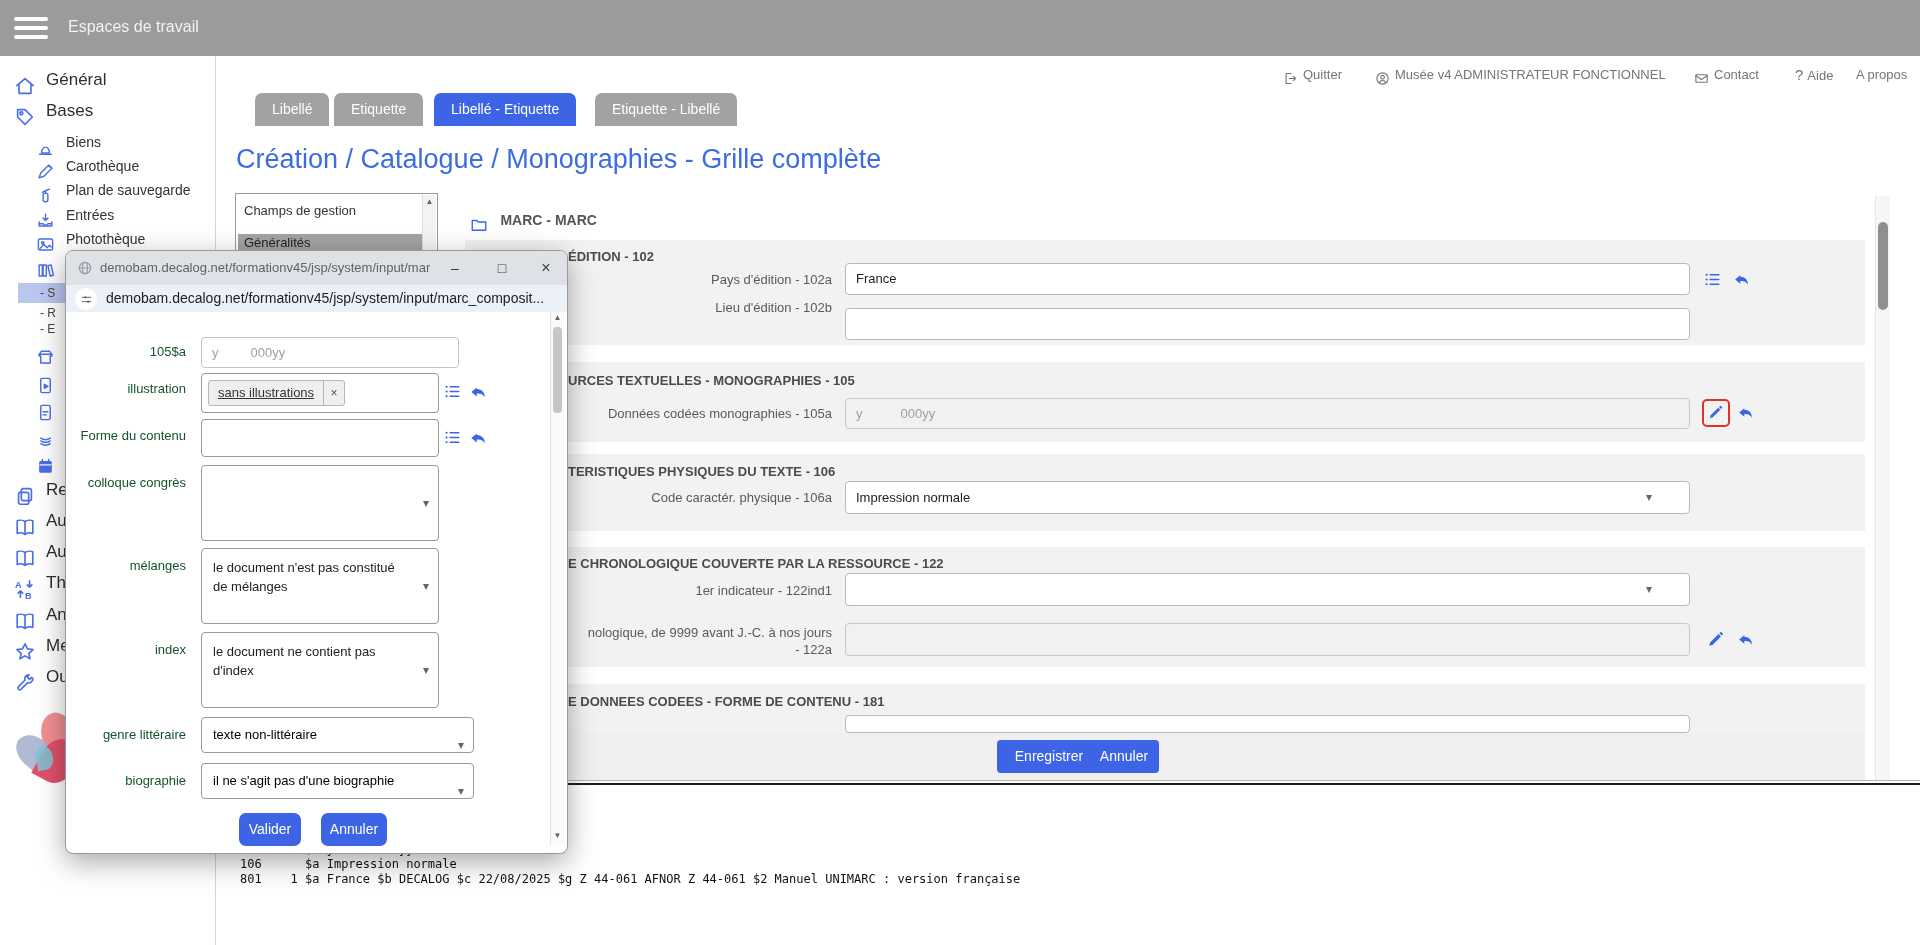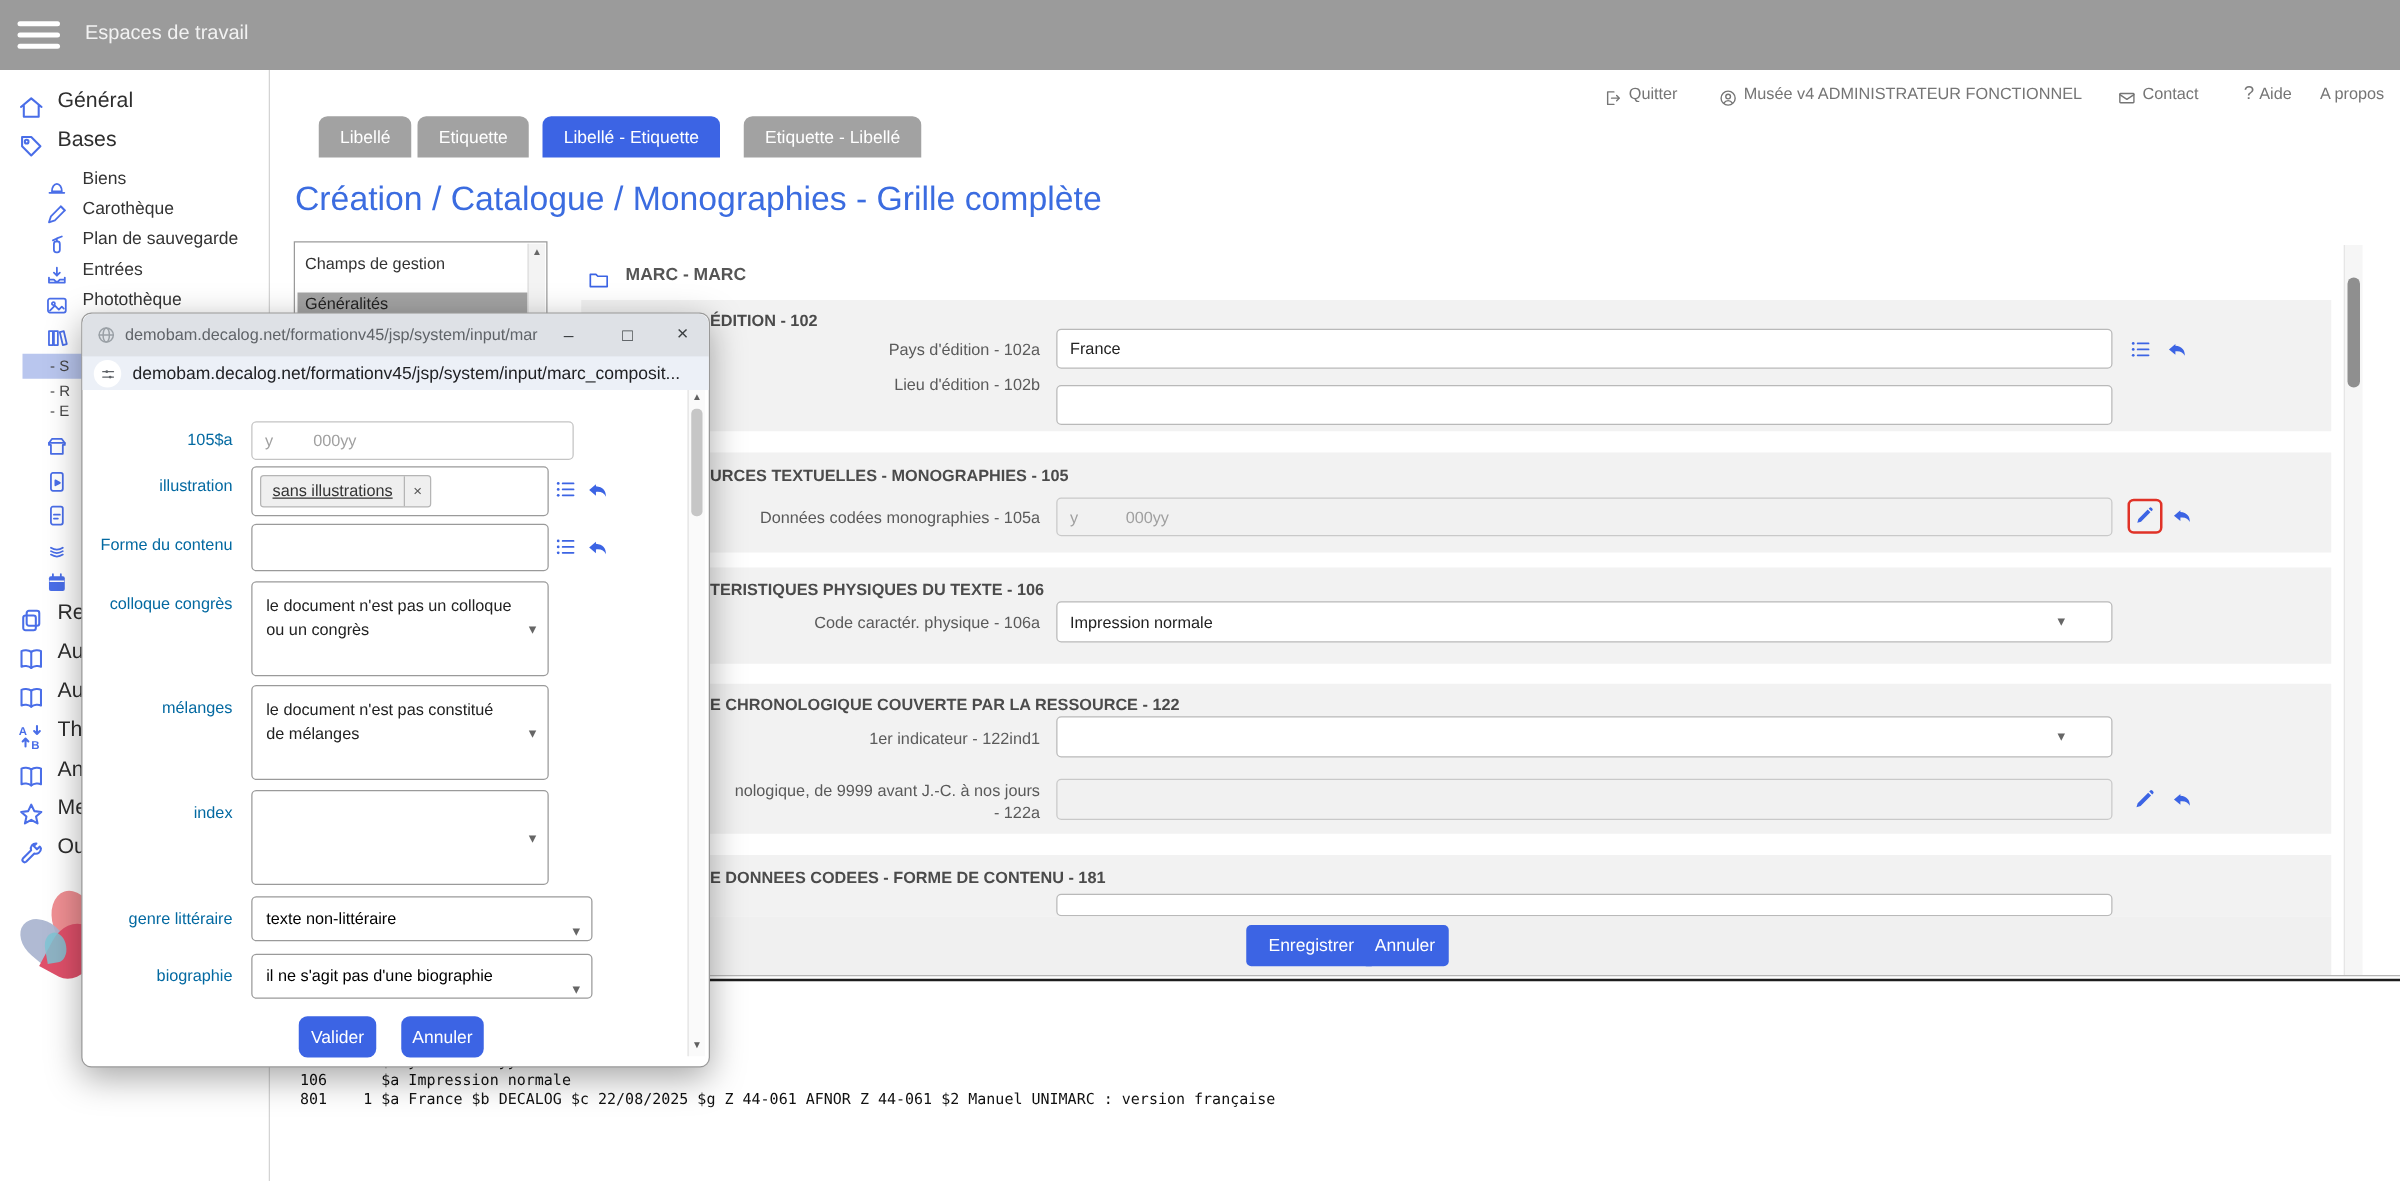--- a/index.html
+++ b/index.html
@@ -72,21 +72,21 @@
   
   #popup{left:65px;top:250px;width:501px;height:602px;background:#fff;border:1px solid #999;
      border-radius:8px;box-shadow:0 8px 28px rgba(0,0,0,.35);z-index:50;}
   #popup-titlebar{left:0;top:0;width:100%;height:34px;background:#dee1e6;border-radius:8px 8px 0 0;border-bottom:1px solid #cdd1d6;}
   #popup-title{left:34px;top:9px;font-size:13px;color:#5f6368;white-space:nowrap;max-width:330px;overflow:hidden;}
   .winctl{top:5px;width:24px;height:24px;line-height:24px;text-align:center;color:#3c4043;font-size:14px;cursor:pointer;}
   #popup-urlbar{left:0;top:34px;width:100%;height:27px;background:#ecf0f7;}
   #popup-urlicon{left:9px;top:37px;width:22px;height:22px;background:#fff;border-radius:50%;}
   #popup-urlicon .svgicon{width:13px;height:13px;margin:4.5px;color:#5f6368;}
   #popup-url{left:40px;top:39px;font-size:14px;color:#202124;white-space:nowrap;}
-  .plabel{font-size:13px;color:#0369a1;text-align:right;white-space:nowrap;width:114px;left:6px;}
+  .plabel{font-size:13px;color:#14532d;text-align:right;white-space:nowrap;width:114px;left:6px;}
   .pinput{left:135px;width:236px;background:#fff;border:1px solid #9a9a9a;border-radius:4px;}
   .pselect-text{font-size:13px;color:#222;line-height:19px;padding:9px 24px 0 11px;}
   .chip{display:inline-flex;margin:6px 0 0 6px;border:1px solid #b5b5b5;border-radius:3px;background:#efefef;
      font-size:13px;color:#333;height:24px;line-height:24px;}
   .chip .chip-label{padding:0 9px;text-decoration:underline;}
   .chip .chip-x{border-left:1px solid #b5b5b5;width:20px;text-align:center;cursor:pointer;color:#555;font-size:12px;}
   #popup-scroll{left:484px;top:61px;width:13px;height:533px;background:#fafafa;border-left:1px solid #e2e2e2;}
   #popup-scroll .arr{position:absolute;left:0;width:13px;height:13px;text-align:center;font-size:8px;color:#5f5f5f;cursor:pointer;}
   #popup-scroll .thumb{position:absolute;left:1.5px;top:15px;width:9px;height:86px;background:#c6c6c6;border-radius:4px;cursor:pointer;}
 
@@ -415,32 +415,32 @@
       </svg>
     </span>
   <span class="abs svgicon rowicon" style="left:402px;top:177px;width:20px;height:20px;">
       <svg viewBox="0 0 24 24">
         <path d="M10.5 6.5 4 12l6.5 5.5v-3.6c4.8-.6 8 1.2 9.5 4.6.4-5.6-2.8-9.5-9.5-10.1z" fill="currentColor"></path>
       </svg>
     </span>
 
   <div class="abs plabel" style="top:224px;">colloque congrès</div>
   <div class="abs pinput" style="top:214px;height:74px;cursor:pointer;">
-    <div class="pselect-text"><span>le document n'est pas un colloque</span><br><span>ou un congrès</span></div>
     <span class="caret" style="right:9px;top:30px;">▾</span>
   </div>
 
   <div class="abs plabel" style="top:307px;">mélanges</div>
   <div class="abs pinput" style="top:297px;height:74px;cursor:pointer;">
     <div class="pselect-text"><span>le document n'est pas constitué</span><br><span>de mélanges</span></div>
     <span class="caret" style="right:9px;top:30px;">▾</span>
   </div>
 
   <div class="abs plabel" style="top:391px;">index</div>
   <div class="abs pinput" style="top:381px;height:74px;cursor:pointer;">
+    <div class="pselect-text"><span>le document ne contient pas</span><br><span>d'index</span></div>
     <span class="caret" style="right:9px;top:30px;">▾</span>
   </div>
 
   <div class="abs plabel" style="top:476px;">genre littéraire</div>
   <div class="abs pinput" style="top:466px;height:34px;line-height:34px;padding:0 24px 0 11px;font-size:13px;cursor:pointer;">
     <span>texte non-littéraire</span>
     <span class="caret" style="right:9px;top:10px;">▾</span>
   </div>
 
   <div class="abs plabel" style="top:522px;">biographie</div>

